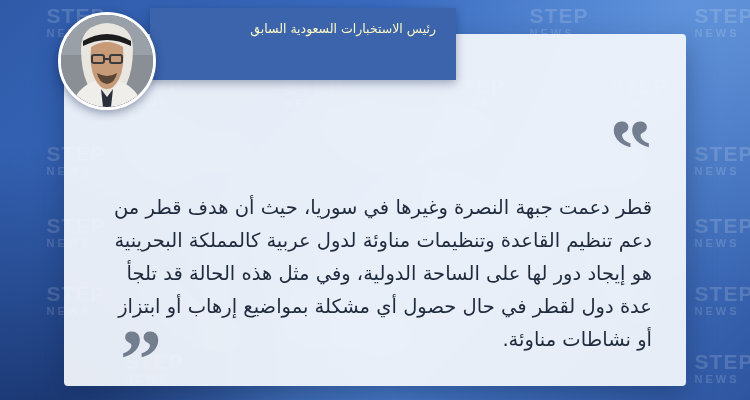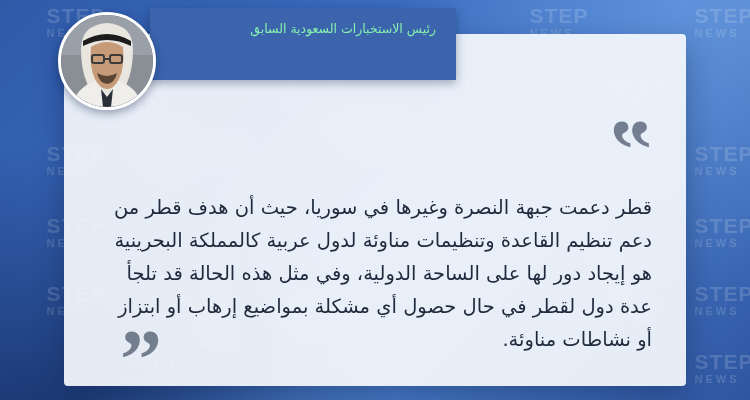--- a/index.html
+++ b/index.html
@@ -102,21 +102,21 @@
     box-sizing: border-box;
   }
   .header-banner .name {
     color: #ffffff;
     font-size: 19px;
     font-weight: bold;
     line-height: 26px;
     font-family: "DejaVu Sans", sans-serif;
   }
   .header-banner .role {
-    color: #86efac;
+    color: #fef9c3;
     font-size: 12.5px;
     line-height: 20px;
     margin-top: 3px;
     font-family: "DejaVu Sans", sans-serif;
   }
 
   
   .portrait {
     position: absolute;
     left: 58px;

